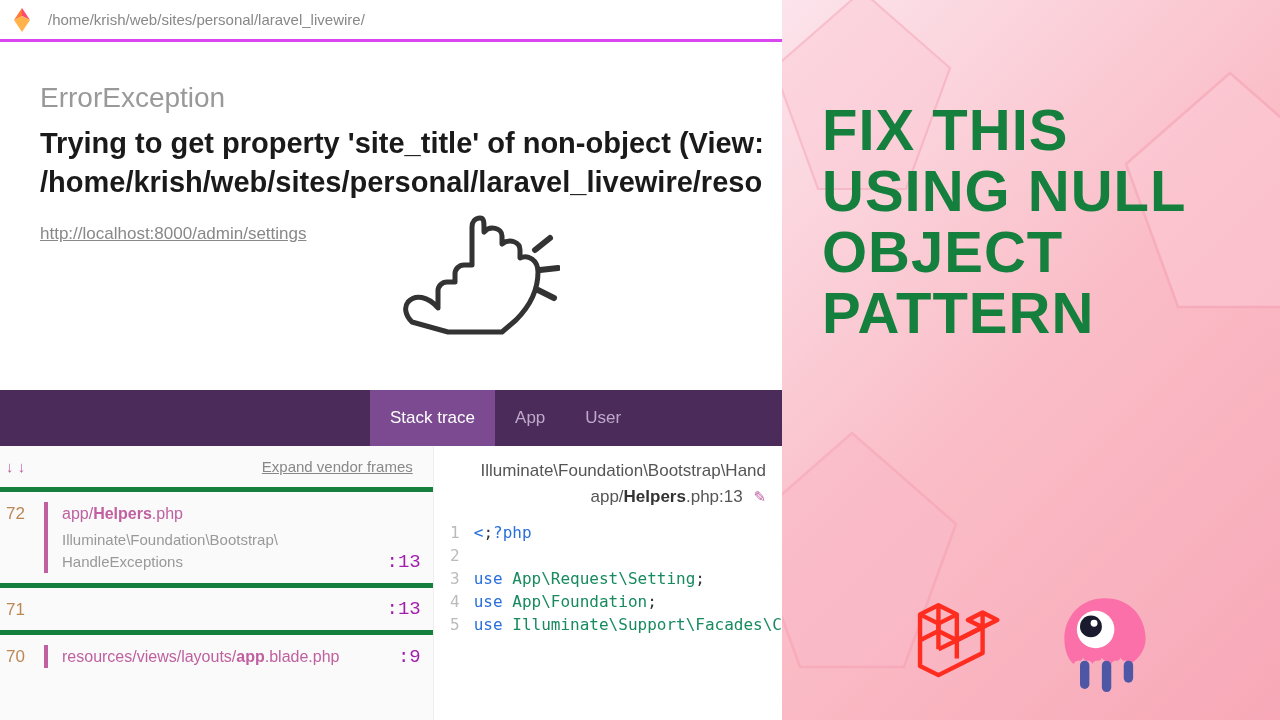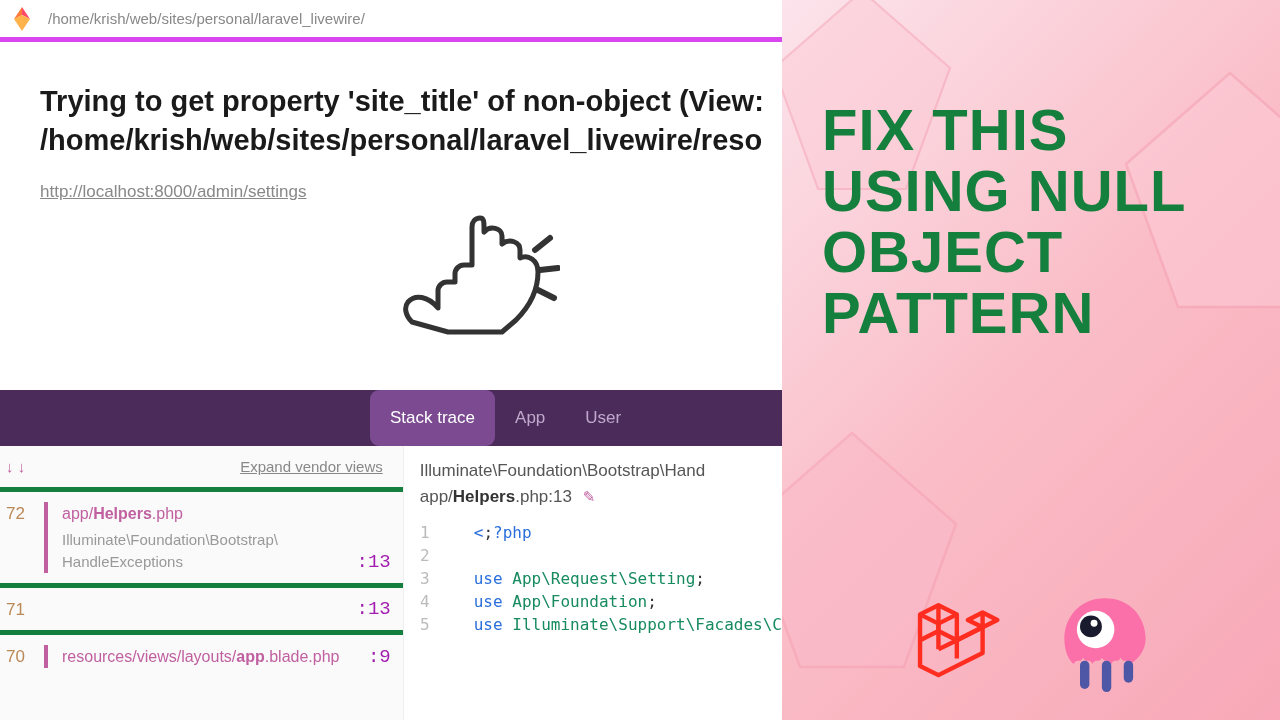--- a/index.html
+++ b/index.html
@@ -2,37 +2,37 @@
 <html><head>
 <meta charset="utf-8">
 <style>
 * { margin: 0; padding: 0; box-sizing: border-box; }
 body { font-family: -apple-system, BlinkMacSystemFont, "Segoe UI", Helvetica, Arial, sans-serif; width: 1280px; height: 720px; overflow: hidden; position: relative; background: #fff; }
 
 .left-panel { position: absolute; left: 0; top: 0; width: 782px; height: 720px; background: #fff; }
 .right-panel { position: absolute; right: 0; top: 0; width: 498px; height: 720px; }
 
 
-.path-bar { display: flex; align-items: center; padding: 10px 0 10px 10px; border-bottom: 5px solid #d946ef; height: 42px; }
+.path-bar { display: flex; align-items: center; padding: 10px 0 10px 10px; border-bottom: 3px solid #d946ef; height: 42px; }
 .flame-icon { width: 24px; height: 28px; margin-right: 14px; }
 .path-text { color: #888; font-size: 15px; }
 
 
 .error-block { padding: 40px 0 36px 40px; }
 .exception-label { color: #999; font-size: 28px; font-weight: 400; margin-bottom: 10px; }
 .error-title { font-size: 29px; font-weight: 700; color: #1a1a1a; line-height: 1.35; }
 .error-url { display: inline-block; margin-top: 22px; color: #888; font-size: 17px; text-decoration: underline; }
 
 
 .pointer-graphic { position: absolute; left: 390px; top: 210px; width: 170px; height: 130px; }
 
 
 .tabs-bar { position: absolute; top: 390px; left: 0; width: 782px; height: 56px; background: #4a2b59; display: flex; align-items: center; padding-left: 370px; }
 .tab-btn { color: #c0a8cc; font-size: 17px; padding: 18px 20px; border: none; background: transparent; cursor: pointer; }
-.tab-btn.active { background: #7b4a90; color: #fff; font-weight: 500; border-radius: 9px; }
+.tab-btn.active { background: #7b4a90; color: #fff; font-weight: 500; }
 
 
 .trace-area { position: absolute; top: 446px; left: 0; width: 782px; height: 274px; display: flex; }
 
 
 .frames-col { width: 440px; background: #fafafa; border-right: 1px solid #eee; }
 .frames-header { display: flex; align-items: center; justify-content: space-between; padding: 12px 20px 12px 6px; }
 .sort-icon { color: #c060a0; font-size: 15px; }
 .expand-link { color: #888; font-size: 15px; text-decoration: underline; cursor: pointer; }
 .frame-row { display: flex; align-items: flex-start; padding: 10px 12px 10px 6px; border-top: 5px solid #15803d; position: relative; }
@@ -40,28 +40,28 @@
 .frame-bar { width: 4px; align-self: stretch; margin-right: 14px; margin-left: 4px; }
 .frame-bar.active { background: #c060a0; }
 .frame-body { flex: 1; font-size: 16px; line-height: 1.45; }
 .frame-path { color: #c060a0; }
 .frame-path .bold { font-weight: 700; }
 .frame-sub { color: #999; font-size: 15px; margin-top: 4px; }
 .frame-line { color: #a21caf; font-size: 19px; margin-left: auto; align-self: flex-end; font-family: Liberation Mono, monospace; }
 
 
 .code-col { flex: 1; background: #fff; }
-.code-header { padding: 12px 16px; font-size: 17px; color: #555; line-height: 1.5; }
+.code-header { padding: 12px 16px; font-size: 17px; color: #555; line-height: 1.5; text-align: right; }
 .code-header .bold { font-weight: 700; color: #333; }
 .code-header .edit { color: #c060a0; font-size: 15px; margin-left: 6px; }
 .code-lines { font-family: "SFMono-Regular", Consolas, monospace; font-size: 16px; }
 .code-line { display: flex; padding: 2px 0; }
 .gutter { width: 40px; text-align: right; padding-right: 14px; color: #bbb; }
 .code-txt { white-space: pre; }
-.kw { color: #2a6fdb; margin-left: 30px; }
+.kw { color: #2a6fdb; }
 .ns { color: #178a60; }
 .punct { color: #333; }
 
 
 .right-bg { position: absolute; inset: 0; background: linear-gradient(135deg, #fce4ec 0%, #fabdc7 50%, #f8a8b8 100%); overflow: hidden; }
 .crystal { position: absolute; opacity: 0.5; }
 .promo-text { position: absolute; top: 100px; left: 40px; right: 40px; font-family: "Arial Black", Arial, sans-serif; font-weight: 900; font-size: 58px; line-height: 1.05; letter-spacing: 1px; color: #15803d; text-align: left; }
 .badges { position: absolute; bottom: 28px; left: 0; right: 0; display: flex; justify-content: center; gap: 56px; align-items: center; }
 </style>
 </head>
@@ -71,20 +71,21 @@
   <div class="path-bar">
     <svg class="flame-icon" viewBox="0 0 24 28">
       <path d="M12 2 L20 14 L12 10 Z" fill="#ff4a6a"></path>
       <path d="M12 10 L20 14 L12 26 L4 14 Z" fill="#ffb34a"></path>
       <path d="M4 14 L12 10 L12 2 Z" fill="#ff7a3a"></path>
     </svg>
     <span class="path-text">/home/krish/web/sites/personal/laravel_livewire/</span>
   </div>
 
   <div class="error-block">
+    <div class="exception-label">ErrorException</div>
     <div class="error-title">Trying to get property 'site_title' of non-object (View: /home/krish/web/sites/personal/laravel_livewire/reso</div>
     <a class="error-url">http://localhost:8000/admin/settings</a>
   </div>
 
   <svg class="pointer-graphic" viewBox="0 0 170 130">
     <g fill="#fff" stroke="#333" stroke-width="5" stroke-linejoin="round" stroke-linecap="round">
       <path d="M 90 8 C 85 8 82 12 82 17 L 82 55 L 74 55 C 69 55 65 59 65 64 L 65 72 L 57 72 C 52 72 48 76 48 81 L 48 98 C 38 86 25 84 18 92 C 14 97 15 105 22 112 L 58 122 L 112 122 L 126 110 C 140 96 148 80 148 62 C 148 50 138 44 130 48 L 130 40 C 130 32 120 28 112 34 L 112 26 C 112 18 100 15 94 22 L 94 17 C 94 12 94 8 90 8 Z"></path>
     </g>
     <path d="M 145 40 L 160 28" stroke="#333" stroke-width="6" stroke-linecap="round"></path>
     <path d="M 150 60 L 168 58" stroke="#333" stroke-width="6" stroke-linecap="round"></path>
@@ -94,21 +95,21 @@
   <div class="tabs-bar">
     <button class="tab-btn active">Stack trace</button>
     <button class="tab-btn">App</button>
     <button class="tab-btn">User</button>
   </div>
 
   <div class="trace-area">
     <div class="frames-col">
       <div class="frames-header">
         <span class="sort-icon">↓ ↓</span>
-        <span class="expand-link">Expand vendor views</span>
+        <span class="expand-link">Expand vendor frames</span>
       </div>
       <div id="frames-container">
           <div class="frame-row">
             <div class="frame-num">72</div>
             <div class="frame-bar active"></div>
             <div class="frame-body">
               <div class="frame-path"><span>app/</span><span class="bold">Helpers</span><span>.php</span></div>
               <div class="frame-sub">Illuminate\Foundation\Bootstrap\ HandleExceptions</div>
             </div>
             <div class="frame-line">:13</div>

